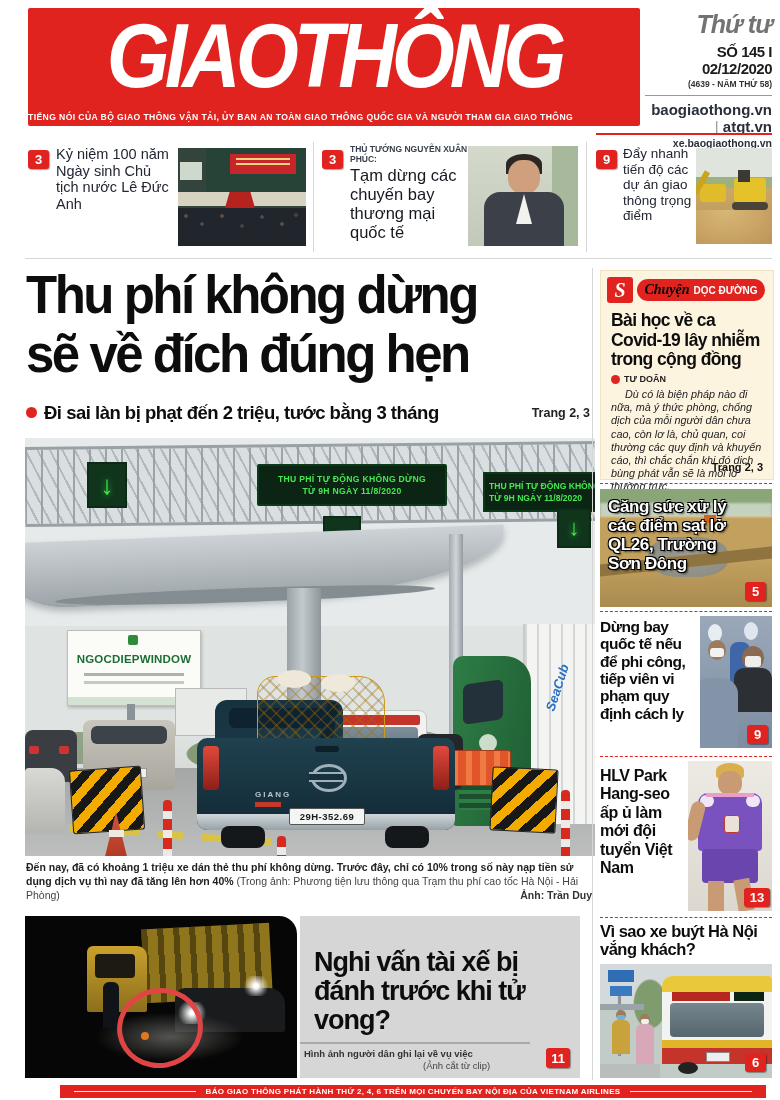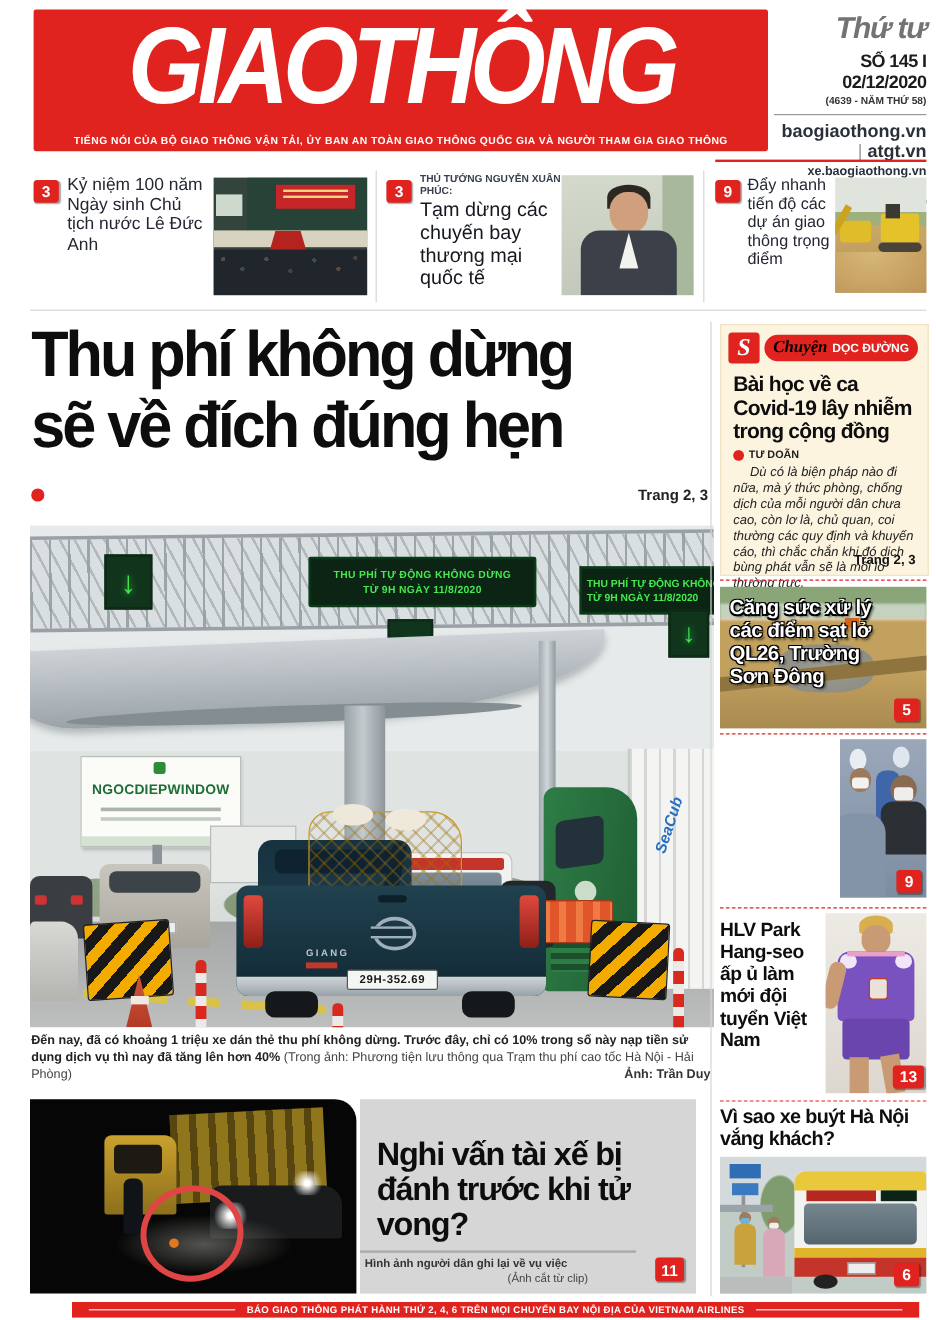--- a/index.html
+++ b/index.html
@@ -18,21 +18,21 @@
   .chev{background:repeating-linear-gradient(135deg,#f3ab00 0 9px,#181818 9px 18px);border-radius:3px;border:1px solid #222}
   .post{background:repeating-linear-gradient(#d8291f 0 11px,#eceae6 11px 19px);border-radius:4px 4px 0 0;width:9px}
 </style>
 </head>
 <body>
 
 <div class="abs" style="left:28px;top:8px;width:612px;height:118px;background:#e0231e;border-radius:2px">
   <div style="position:absolute;left:10px;top:-4px;width:592px;text-align:center;color:#fff;
               font-weight:900;font-size:81px;letter-spacing:-5px;font-style:italic;
               transform:scaleY(1.12);transform-origin:top;white-space:nowrap">GIAOTHÔNG</div>
-  <div style="position:absolute;left:0;bottom:4px;width:100%;text-align:center;color:#fff;
+  <div style="position:absolute;left:0;bottom:4px;width:100%;text-align:left;color:#fff;
               font-size:8.6px;font-weight:bold;letter-spacing:.4px">TIẾNG NÓI CỦA BỘ GIAO THÔNG VẬN TẢI, ỦY BAN AN TOÀN GIAO THÔNG QUỐC GIA VÀ NGƯỜI THAM GIA GIAO THÔNG</div>
 </div>
 
 <div class="abs" style="left:645px;top:10px;width:127px;text-align:right">
   <div style="color:#737373;font-weight:900;font-style:italic;font-size:25px;letter-spacing:-1px">Thứ tư</div>
   <div style="color:#1c1c1c;font-weight:800;font-size:15px;margin-top:4px;letter-spacing:-.5px">SỐ 145 I 02/12/2020</div>
   <div style="color:#333;font-weight:bold;font-size:8.5px;margin-top:2px">(4639 - NĂM THỨ 58)</div>
   <div style="border-top:1px solid #999;margin:6px 0 5px"></div>
   <div style="font-size:15px;font-weight:800;color:#2a2f3a">
     <span>baogiaothong.vn</span>
@@ -91,20 +91,21 @@
     <div class="abs" style="left:0;top:62px;width:76px;height:34px;background:radial-gradient(ellipse at 40% 0,#d7b876,#bd9458)"></div>
   </div>
 </div>
 
 <div class="abs" style="left:26px;top:264px;width:566px">
   <div style="font-size:51px;font-weight:900;letter-spacing:-2.5px;color:#0d0d0d;line-height:1.18;transform:scaleY(1.05);transform-origin:left top;white-space:nowrap">Thu phí không dừng</div>
   <div style="font-size:51px;font-weight:900;letter-spacing:-2.5px;color:#0d0d0d;line-height:1.14;transform:scaleY(1.05);transform-origin:left top;white-space:nowrap">sẽ về đích đúng hẹn</div>
 </div>
 <div class="abs" style="left:26px;top:404px;width:566px;height:24px">
   <span style="position:absolute;left:0;top:3px;width:11px;height:11px;background:#e0231e;border-radius:50%"></span>
+  <span style="position:absolute;left:18px;top:-2px;font-size:18.5px;font-weight:800;letter-spacing:-.5px;color:#0d0d0d">Đi sai làn bị phạt đến 2 triệu, tước bằng 3 tháng</span>
   <span style="position:absolute;right:2px;top:2px;font-size:12.5px;font-weight:800;color:#222">Trang 2, 3</span>
 </div>
 
 <div class="photo" style="left:25px;top:438px;width:570px;height:418px;background:linear-gradient(#e6eaea 0 45%,#dfe3e2 45% 70%,#c5c8c6)">
 
   <div class="abs" style="left:0;top:6px;width:570px;height:74px;
        background:repeating-linear-gradient(90deg,rgba(150,158,163,.9) 0 2px,transparent 2px 16px),
                   repeating-linear-gradient(63deg,rgba(165,172,177,.75) 0 2px,transparent 2px 11px),
                   linear-gradient(rgba(205,211,214,.5),rgba(205,211,214,.5));
        border-top:3px solid #99a1a6;border-bottom:3px solid #99a1a6;transform:rotate(-.6deg)"></div>
@@ -275,20 +276,21 @@
   <div class="abs" style="left:-10px;top:66px;width:200px;height:12px;background:#8f7440;transform:rotate(-6deg)"></div>
   <div class="abs" style="left:104px;top:26px;width:12px;height:8px;background:#d2641e"></div>
   <div style="position:absolute;left:8px;top:8px;width:120px;font-size:17px;font-weight:900;line-height:1.12;letter-spacing:-.4px;color:#fff;
               text-shadow:-1px -1px 0 #000,1px -1px 0 #000,-1px 1px 0 #000,1px 1px 0 #000,2px 2px 2px rgba(0,0,0,.6)">Căng sức xử lý các điểm sạt lở QL26, Trường Sơn Đông</div>
   <div class="badge" style="right:6px;bottom:6px">5</div>
 </div>
 
 <div class="red-dash" style="left:600px;top:611px;width:172px"></div>
 
 <div class="abs" style="left:600px;top:616px;width:172px;height:136px">
+  <div style="position:absolute;left:0;top:2px;width:96px;font-size:15.5px;font-weight:900;line-height:1.12;letter-spacing:-.5px;color:#0d0d0d">Dừng bay quốc tế nếu để phi công, tiếp viên vi phạm quy định cách ly</div>
   <div class="photo" style="left:100px;top:0;width:72px;height:132px;background:linear-gradient(#9aa8ba,#7d8ca0)">
     <div class="abs" style="left:8px;top:8px;width:14px;height:18px;background:#e8edf2;border-radius:50%"></div>
     <div class="abs" style="left:44px;top:6px;width:14px;height:18px;background:#dfe6ee;border-radius:50%"></div>
     <div class="abs" style="left:30px;top:26px;width:20px;height:46px;background:#3f66a8;border-radius:8px 8px 0 0"></div>
     <div class="abs" style="left:8px;top:24px;width:18px;height:20px;background:#9c7a5e;border-radius:50%"></div>
     <div class="abs" style="left:10px;top:32px;width:14px;height:9px;background:#f2f2f0;border-radius:3px"></div>
     <div class="abs" style="left:42px;top:30px;width:22px;height:24px;background:#8a6a50;border-radius:50%"></div>
     <div class="abs" style="left:45px;top:40px;width:16px;height:11px;background:#eeeeec;border-radius:3px"></div>
     <div class="abs" style="left:34px;top:52px;width:38px;height:44px;background:#2c2f33;border-radius:10px 10px 0 0"></div>
     <div class="abs" style="left:-6px;top:62px;width:44px;height:70px;background:#8494a8;border-radius:16px 16px 0 0"></div>

